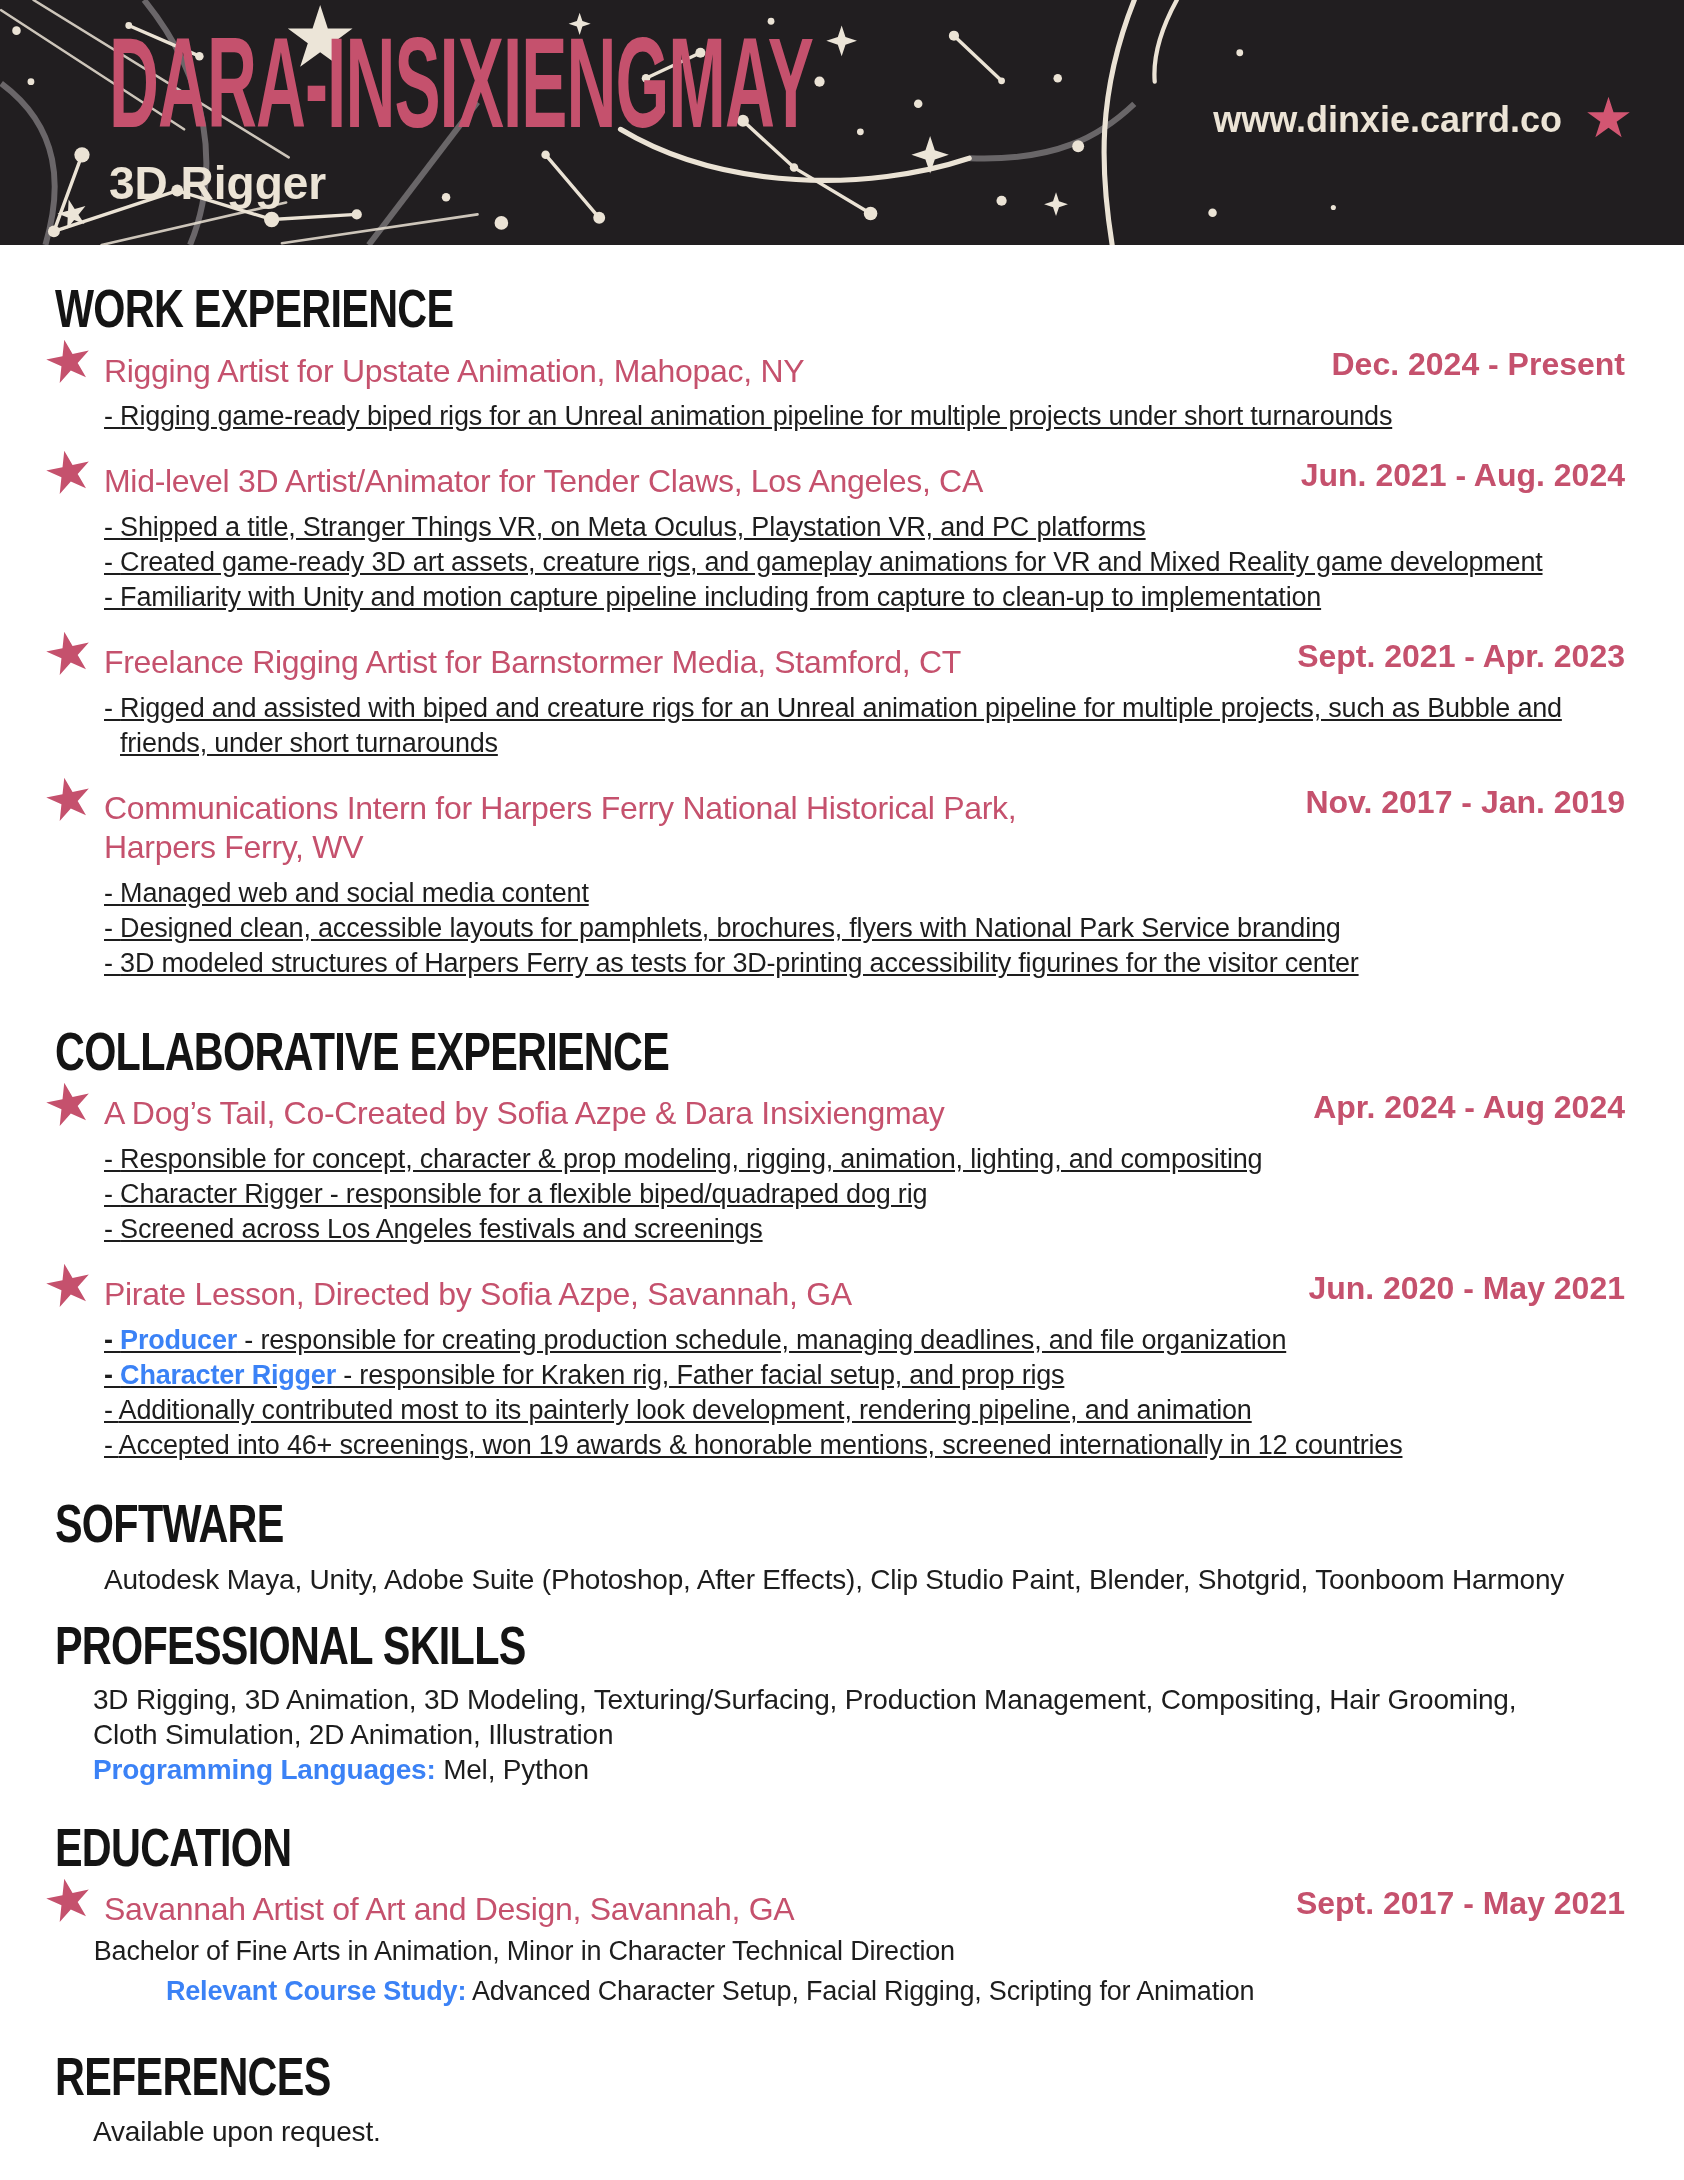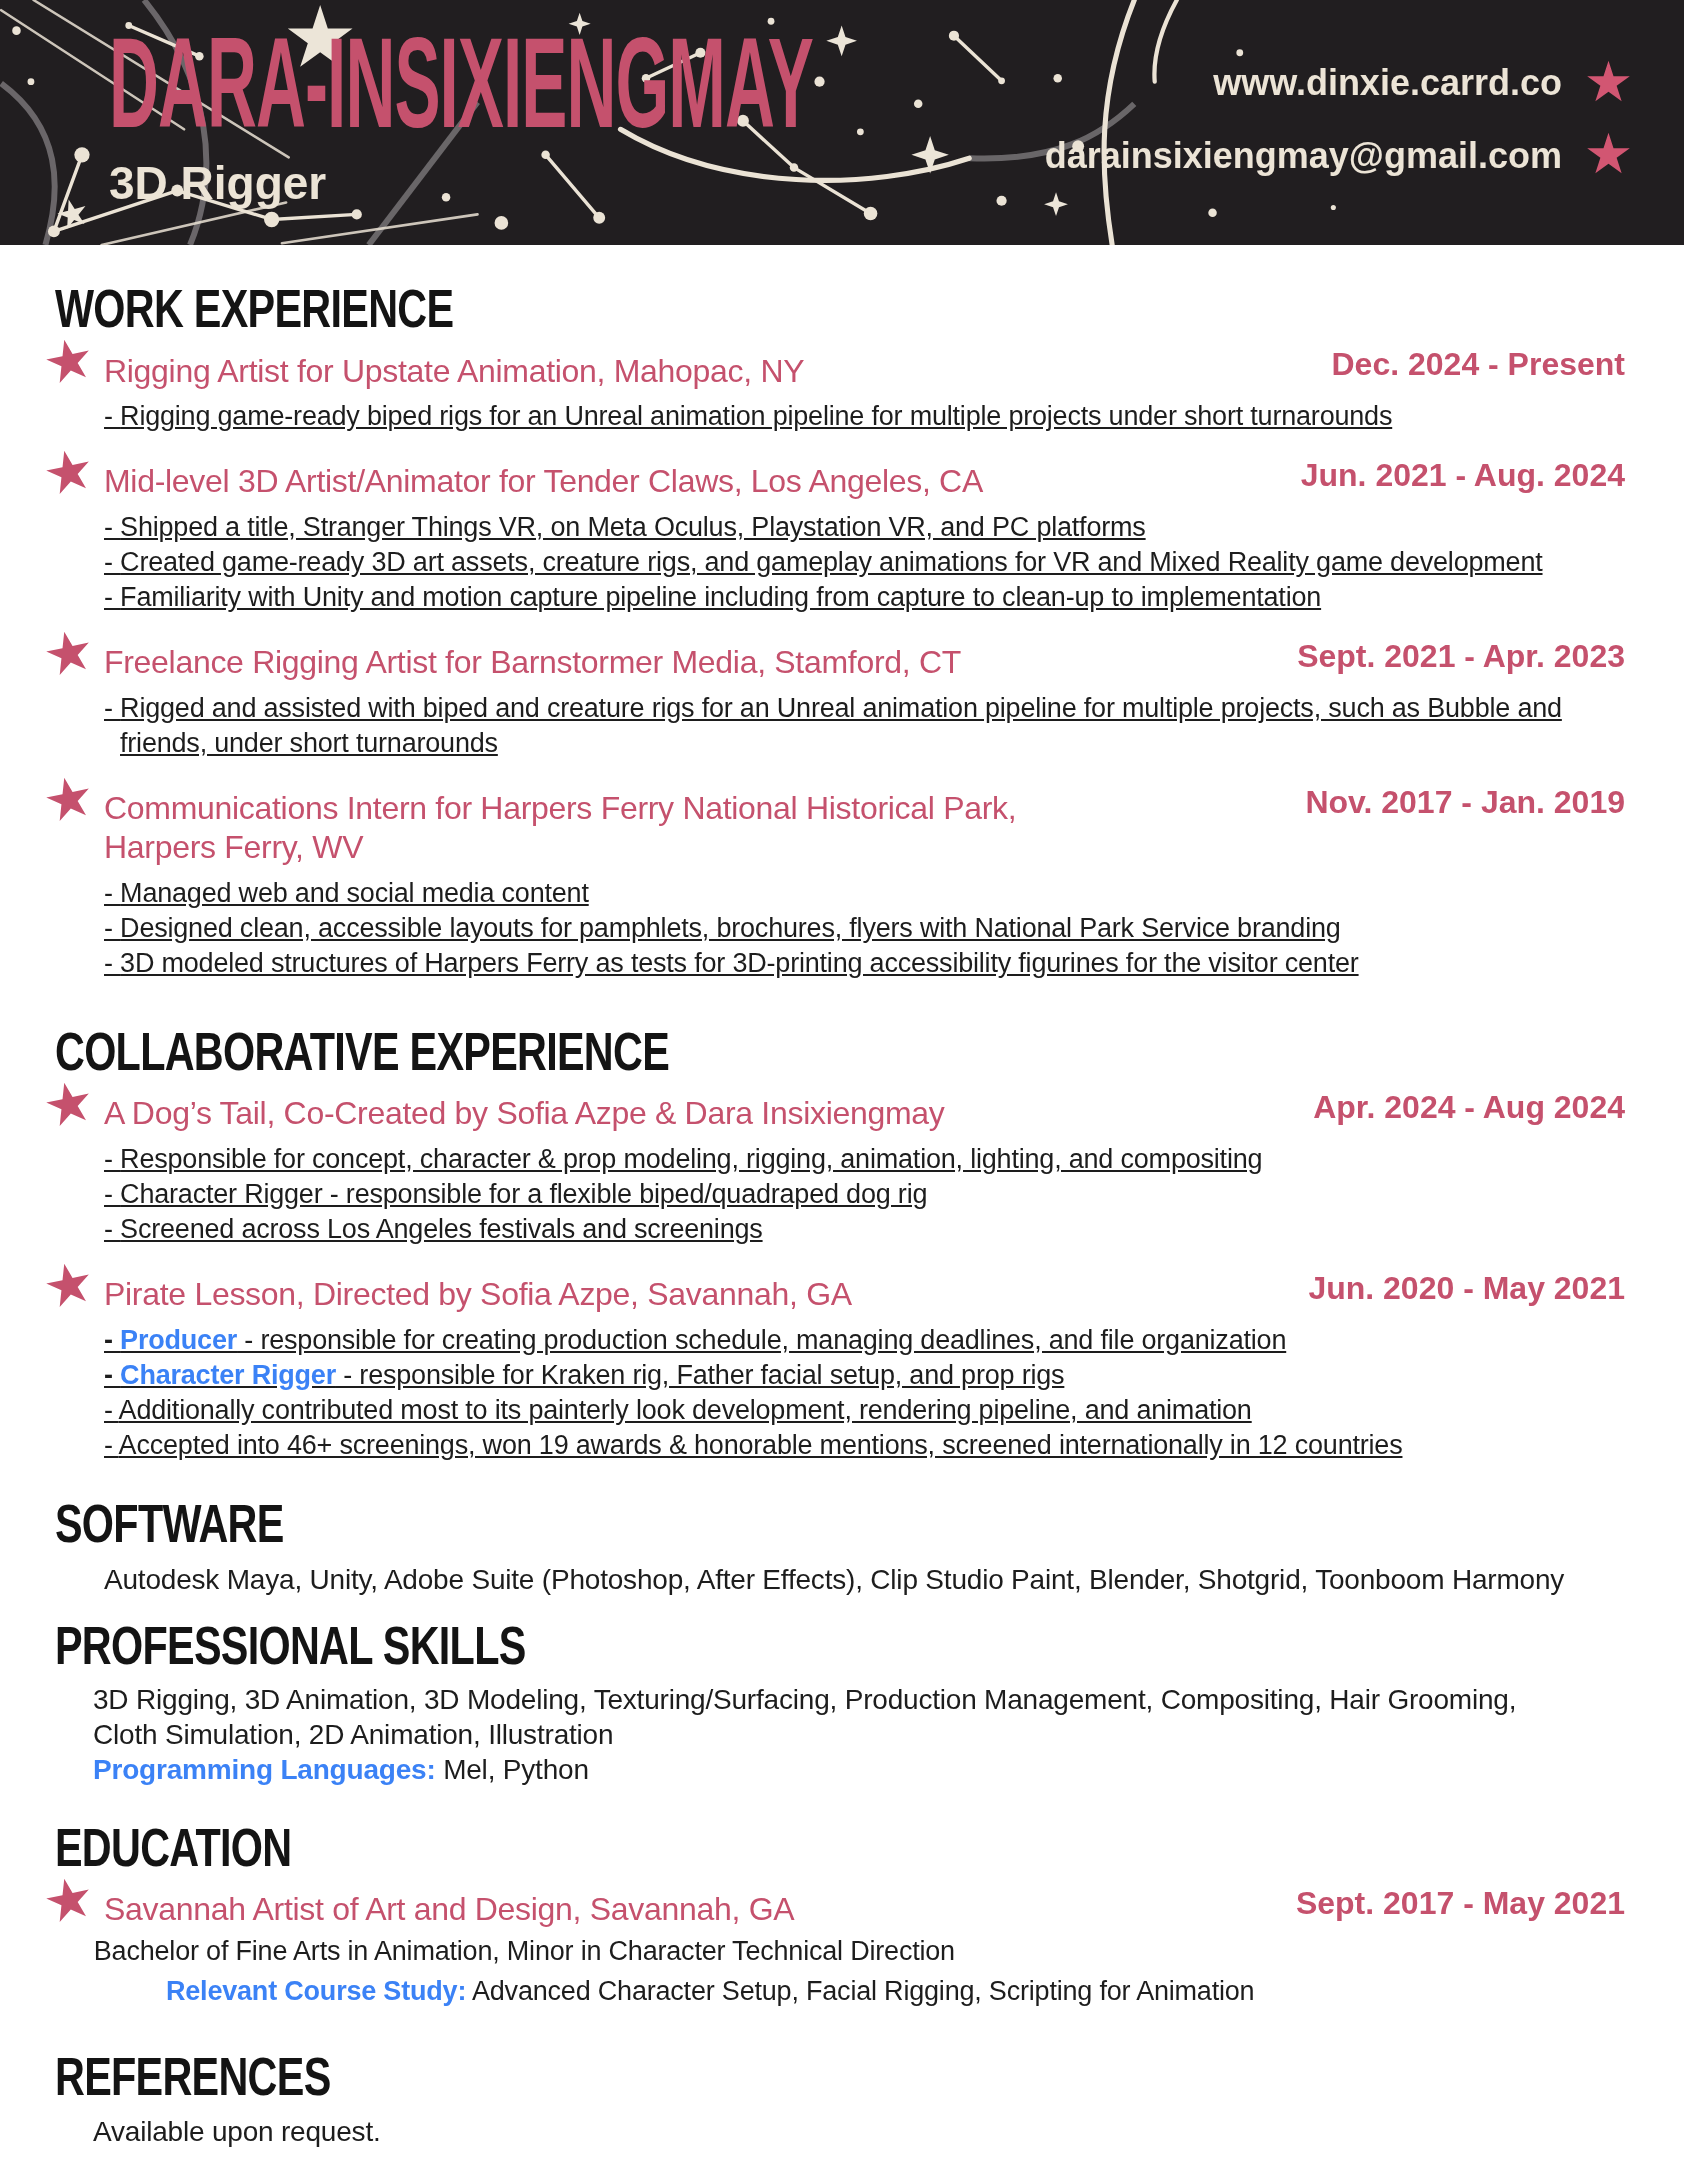--- a/index.html
+++ b/index.html
@@ -139,28 +139,20 @@
 
     <div class="contact-block">
       <div class="contact-row">
         <span class="ctext">www.dinxie.carrd.co</span>
         <span class="hstar">
           <svg viewBox="-1.05 -1.05 2.1 2.1">
               <use href="#star5" fill="currentColor"></use>
             </svg>
         </span>
       </div>
-      <div class="contact-row">
-        <span class="ctext">darainsixiengmay@gmail.com</span>
-        <span class="hstar">
-          <svg viewBox="-1.05 -1.05 2.1 2.1">
-              <use href="#star5" fill="currentColor"></use>
-            </svg>
-        </span>
-      </div>
     </div>
   </header>
 
   <main id="sections">
       <section class="sec sec-work">
         <h2 class="h2">WORK EXPERIENCE</h2>
         <div class="entry">
           <span class="bstar">
             <svg viewBox="-1.05 -1.05 2.1 2.1">
               <use href="#star5" fill="currentColor"></use>

